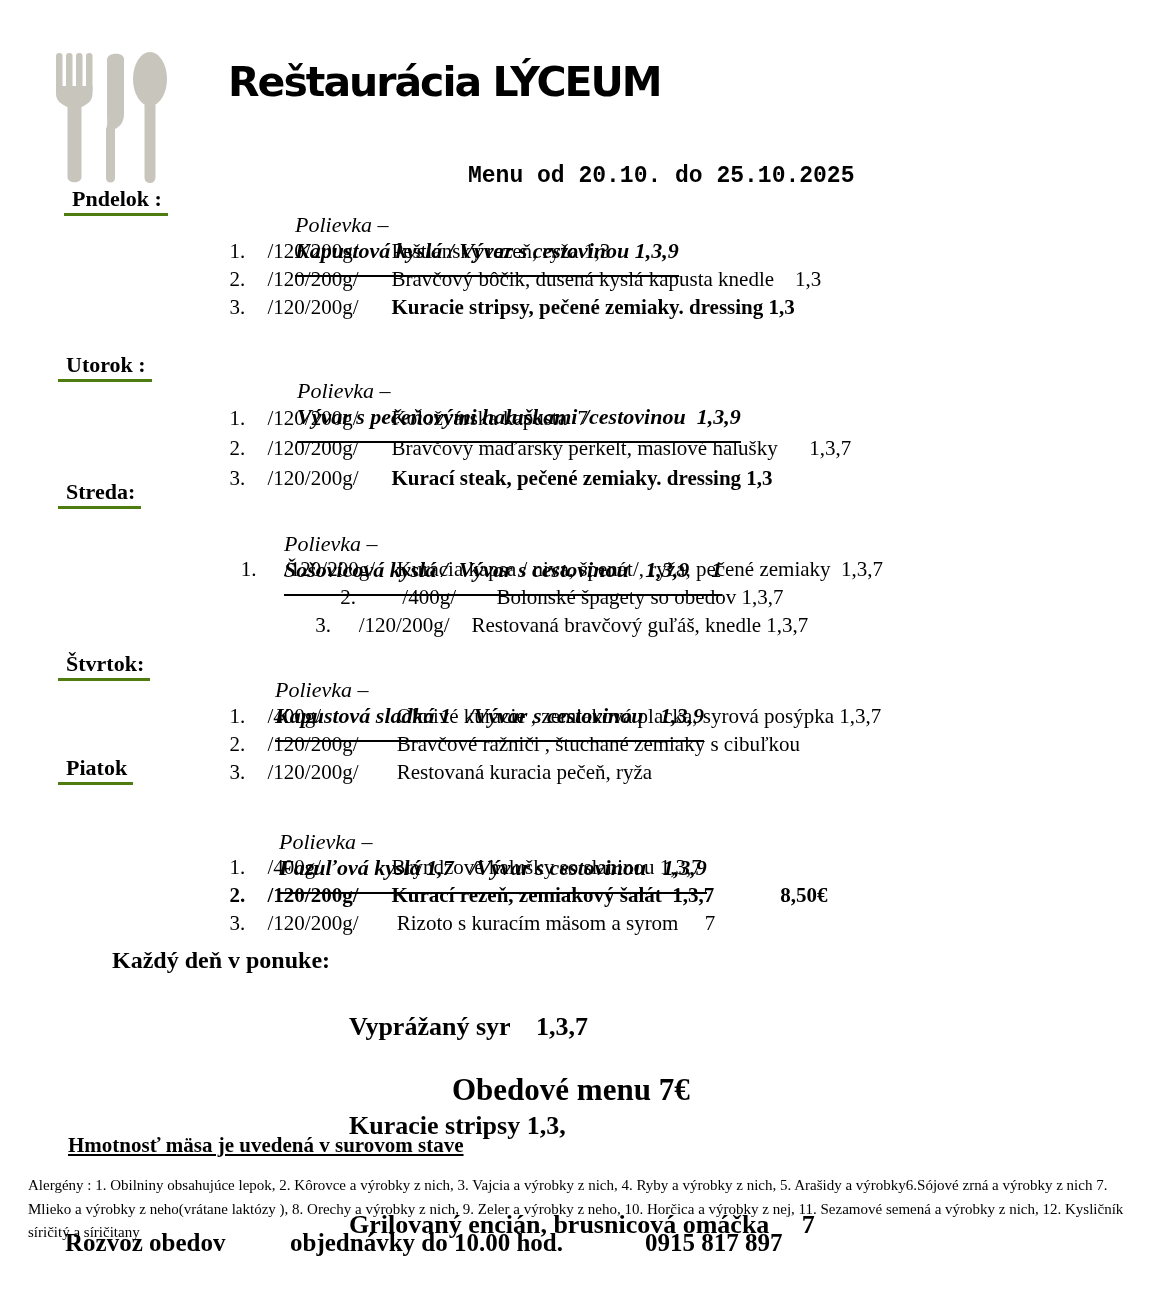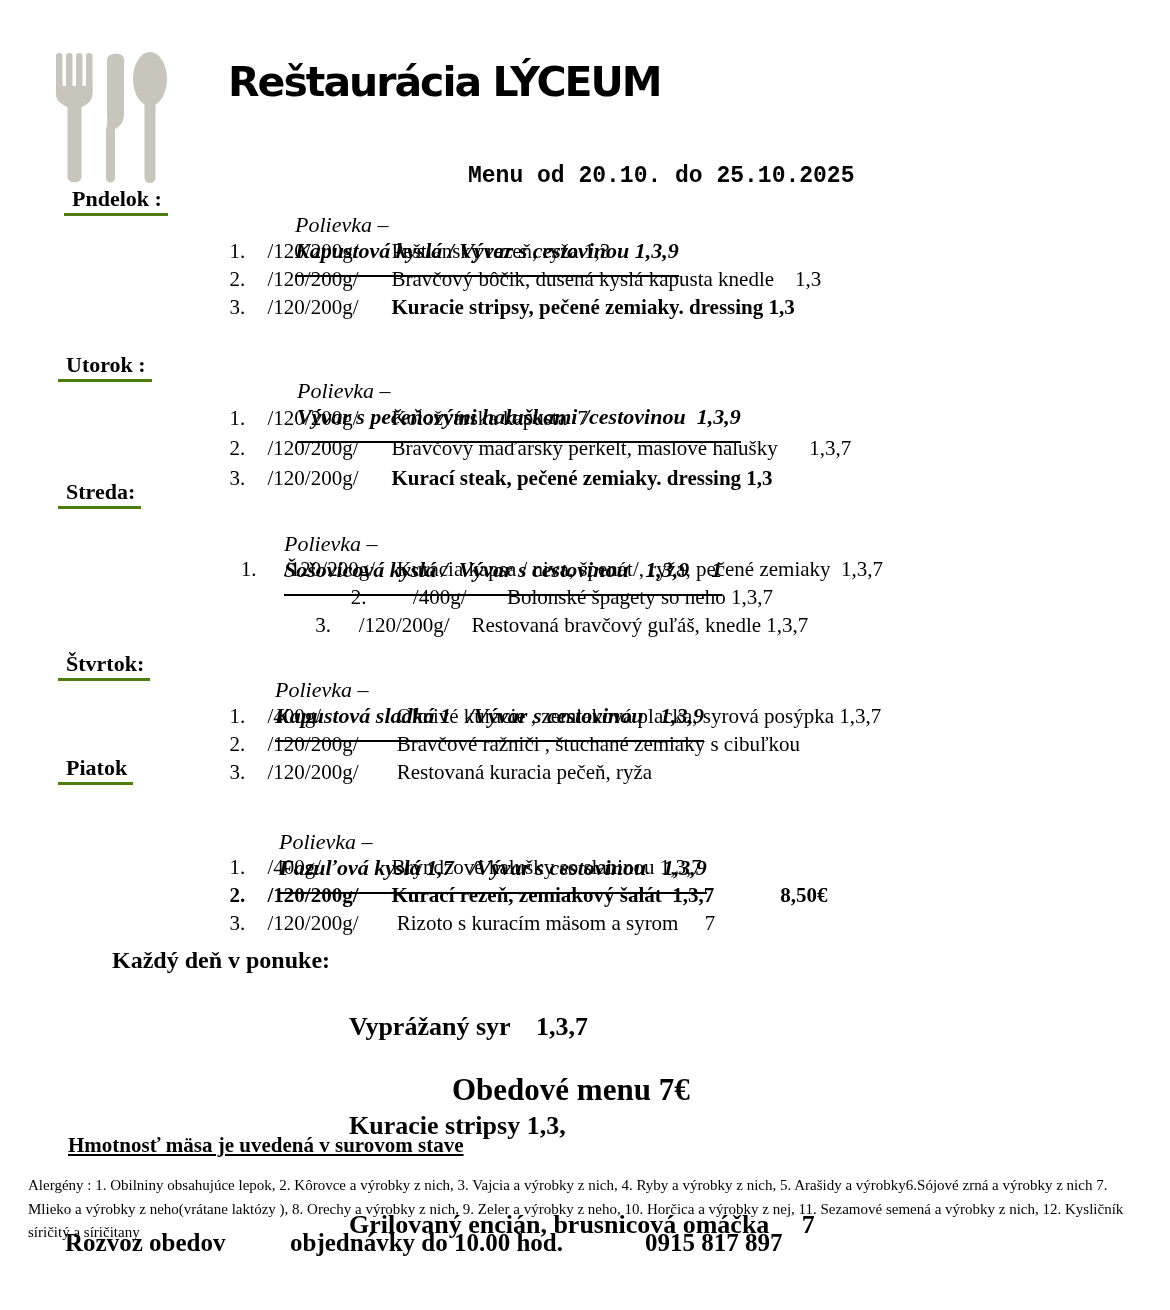--- a/index.html
+++ b/index.html
@@ -119,21 +119,21 @@
   <div class="day-name" style="left:58px;top:479px;">Streda:</div>
   <div class="soup-row" style="left:262px;top:505px;">
     <span class="polievka">Polievka –</span>
     <span class="soup-title">Šošovicová kyslá /  Vývar s cestovinou   1,3,9    1</span>
   </div>
   <div class="items" style="left:198px;top:532px;text-align:center;">
     <div class="item-row">
       <span class="num">1.</span><span class="portion">/120/200g/</span><span class="desc"> Kuracia kapsa / niva, špenát/, ryža, pečené zemiaky  1,3,7</span>
     </div>
     <div class="item-row">
-      <span class="num">2.</span><span class="portion">/400g/</span><span class="desc"> Bolonské špagety so neho 1,3,7</span>
+      <span class="num">2.</span><span class="portion">/400g/</span><span class="desc"> Bolonské špagety so obedov 1,3,7</span>
     </div>
     <div class="item-row">
       <span class="num">3.</span><span class="portion">/120/200g/</span><span class="desc"> Restovaná bravčový guľáš, knedle 1,3,7</span>
     </div>
   </div>
 
   <div class="day-name" style="left:58px;top:651px;">Štvrtok:</div>
   <div class="soup-row" style="left:253px;top:651px;">
     <span class="polievka">Polievka –</span>
     <span class="soup-title">Kapustová sladká 1   /Vývar s cestovinou   1,3,9</span>

